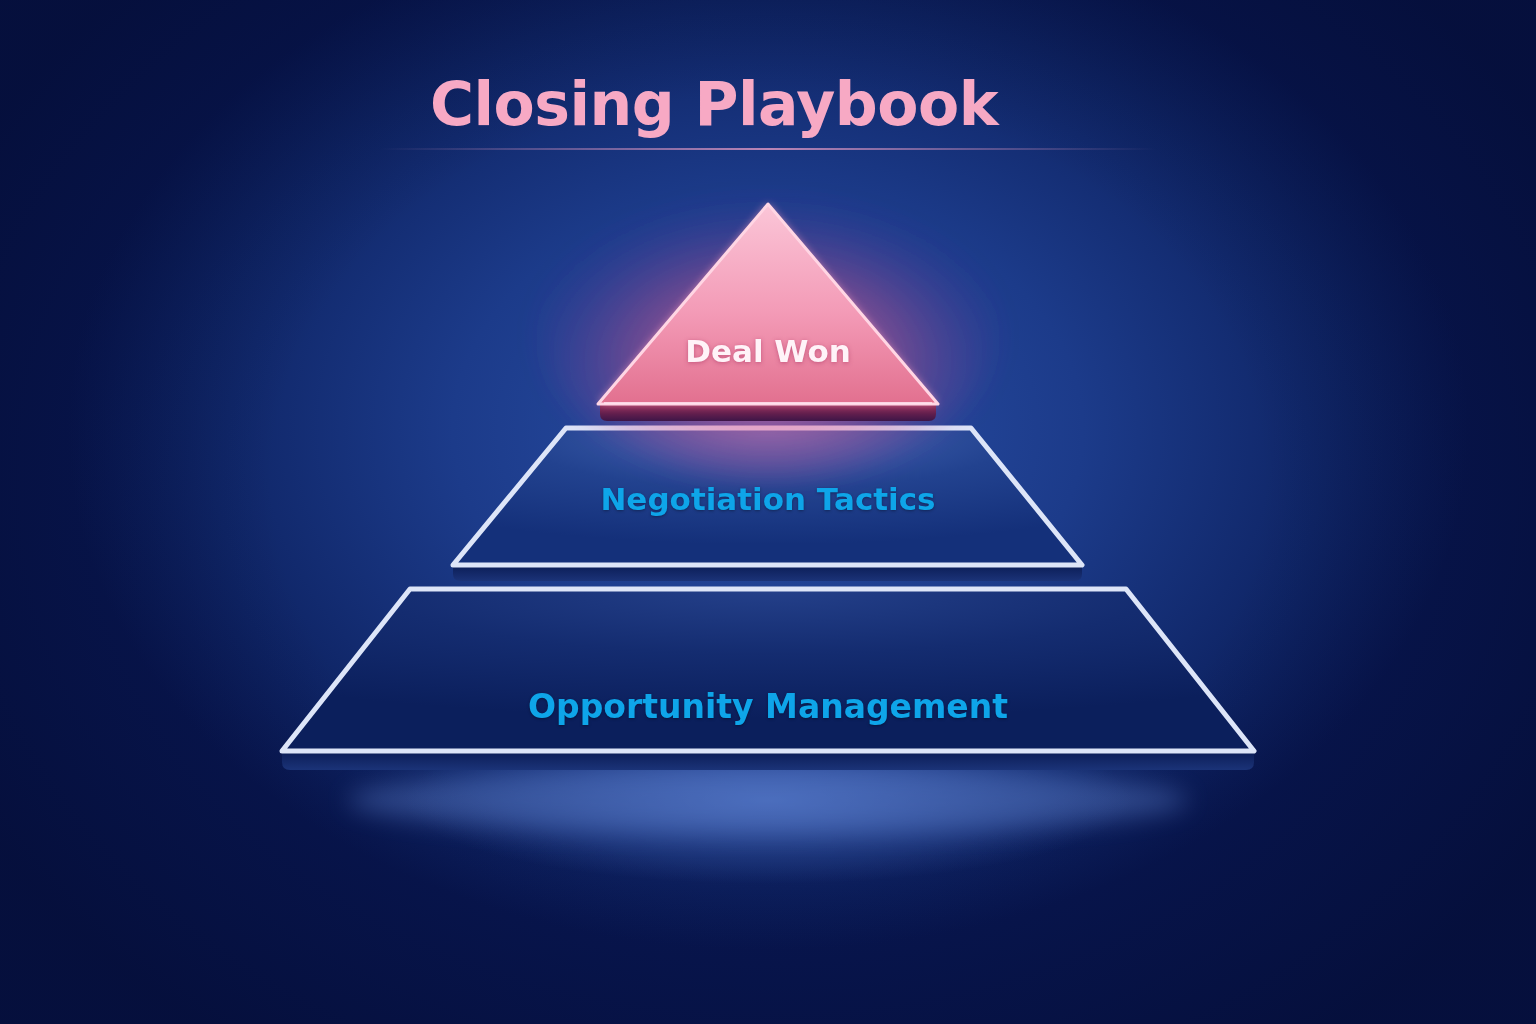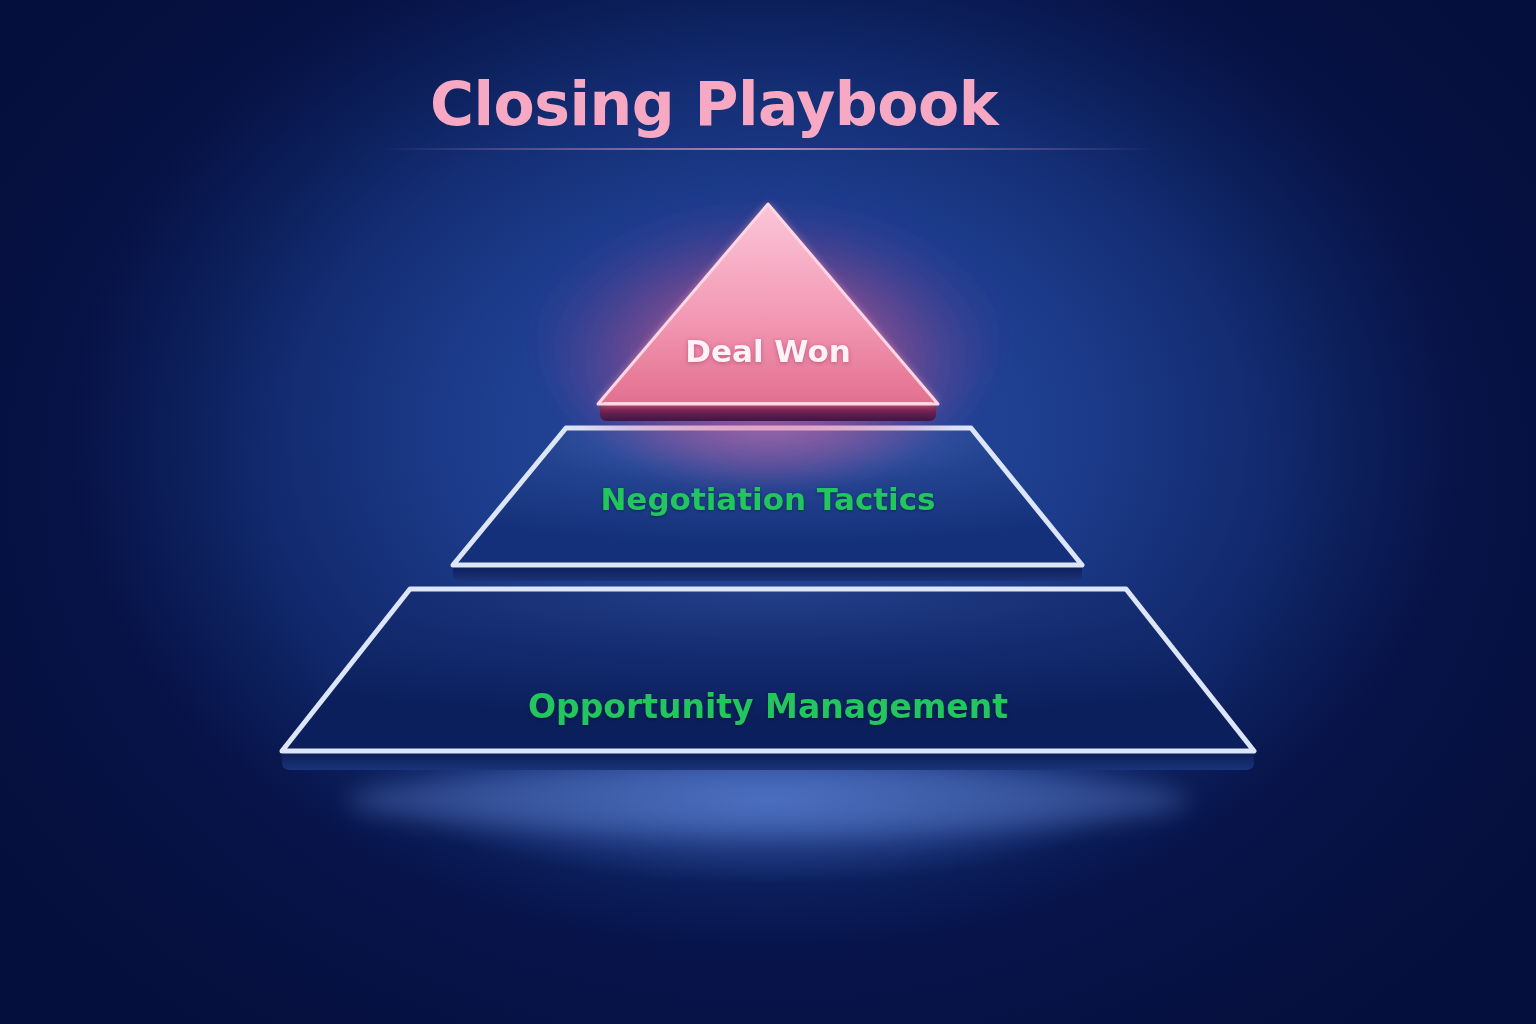--- a/index.html
+++ b/index.html
@@ -47,21 +47,21 @@
     svg.pyramid {
       position: absolute;
       left: 0;
       top: 0;
     }
     .label {
       position: absolute;
       left: 0;
       width: 1536px;
       text-align: center;
-      color: #22c55e;
+      color: #0ea5e9;
       font-weight: bold;
       font-family: "DejaVu Sans", sans-serif;
       text-shadow: 0 1px 3px rgba(0,0,0,0.35);
       white-space: nowrap;
     }
     .label-top {
       top: 333px;
       font-size: 31px;
       color: #fff3f8;
       text-shadow: 0 1px 4px rgba(160,40,90,0.5);

